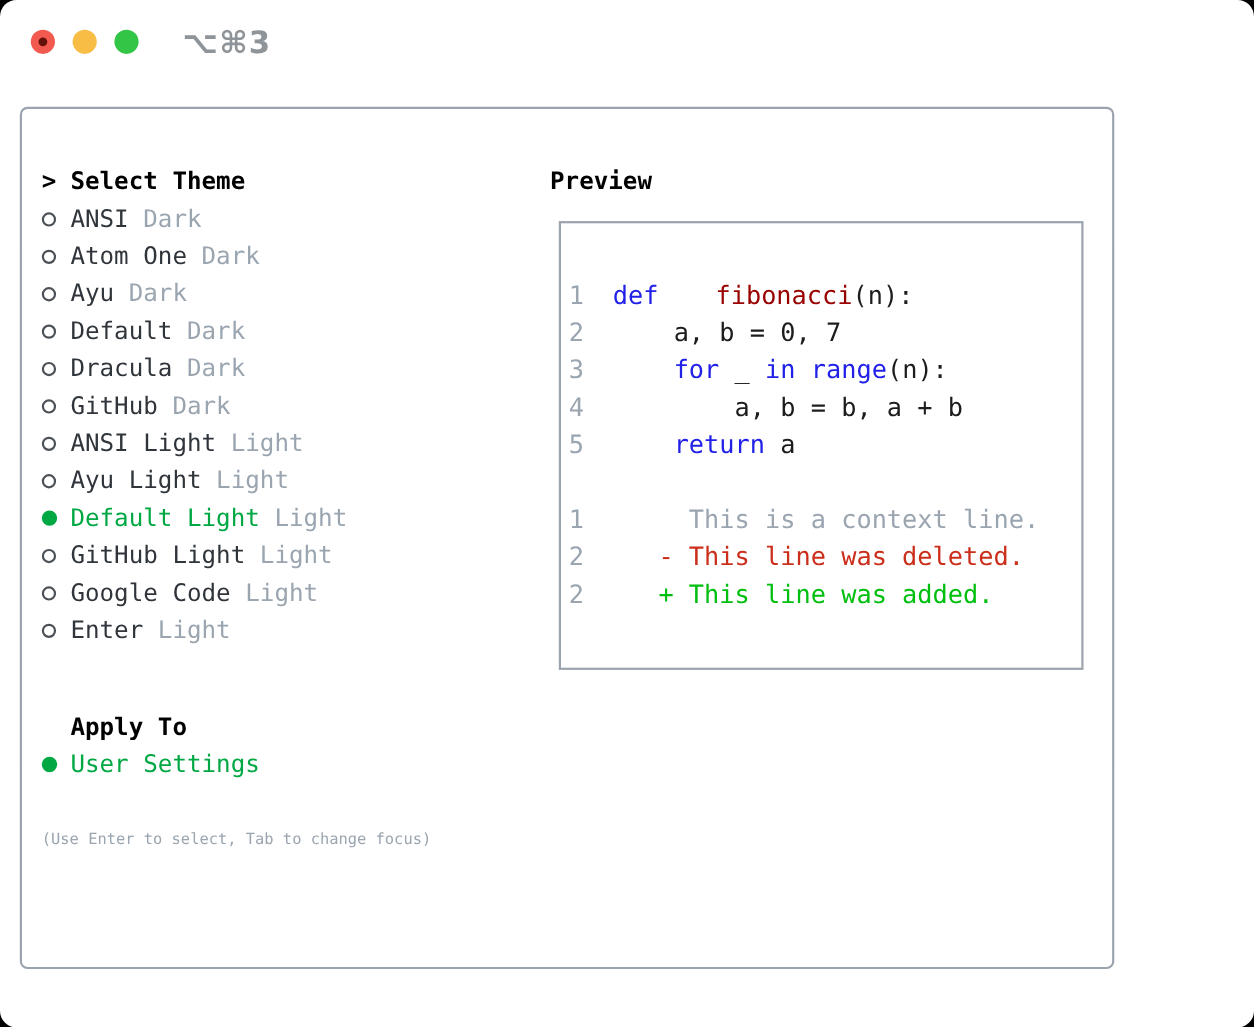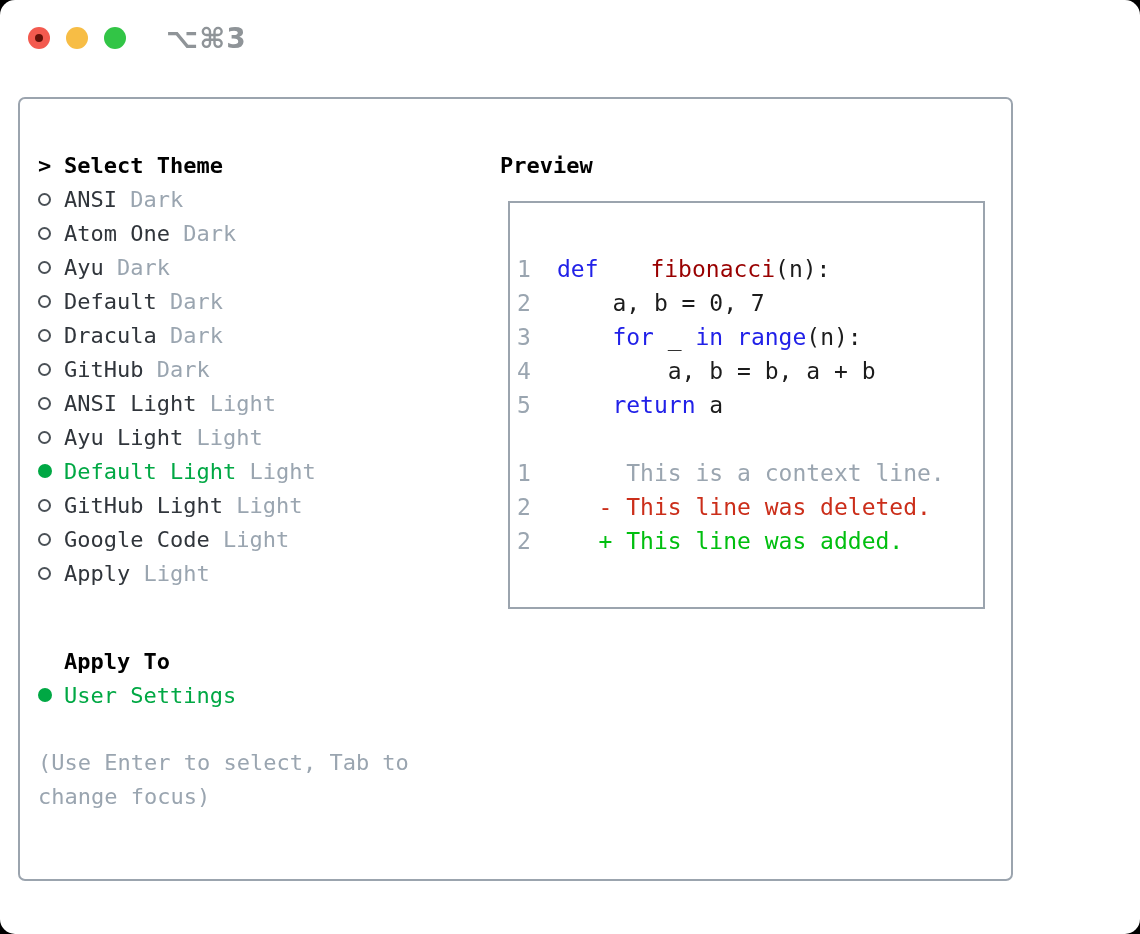--- a/index.html
+++ b/index.html
@@ -55,21 +55,21 @@
   .item-name { white-space: pre; }
   .item-variant { white-space: pre; color: var(--muted-gray, #9aa5b0); }
   .row.selected .item-name { color: var(--accent-green, #00a844); }
   .row.selected .opt-label { color: var(--accent-green, #00a844); }
 
   .apply-heading { margin-top: 54px; }
 
   .hint {
     margin-top: 34px;
     width: 400px;
-    font-size: 22px; line-height: 34px;
+    font-size: 14px; line-height: 34px;
     color: var(--muted-gray, #9aa5b0);
   }
 
   
   .preview-box {
     margin: 19px 0 0 8px;
     width: 477px; height: 408px;
     border: 2px solid var(--border-gray, #9ba4ae);
     padding: 49px 8px 49px 7px;
     background: #fff;
@@ -183,21 +183,21 @@
             <span class="marker">
               <span class="circle"></span>
             </span>
             <span class="item-name">Google Code</span>
             <span class="item-variant"> Light</span>
           </div>
           <div class="row item">
             <span class="marker">
               <span class="circle"></span>
             </span>
-            <span class="item-name">Apply</span>
+            <span class="item-name">Enter</span>
             <span class="item-variant"> Light</span>
           </div>
         </div>
 
       <div class="row apply-heading">
         <span class="marker"></span>
         <span class="heading">Apply To</span>
       </div>
 
       <div id="apply-list">

